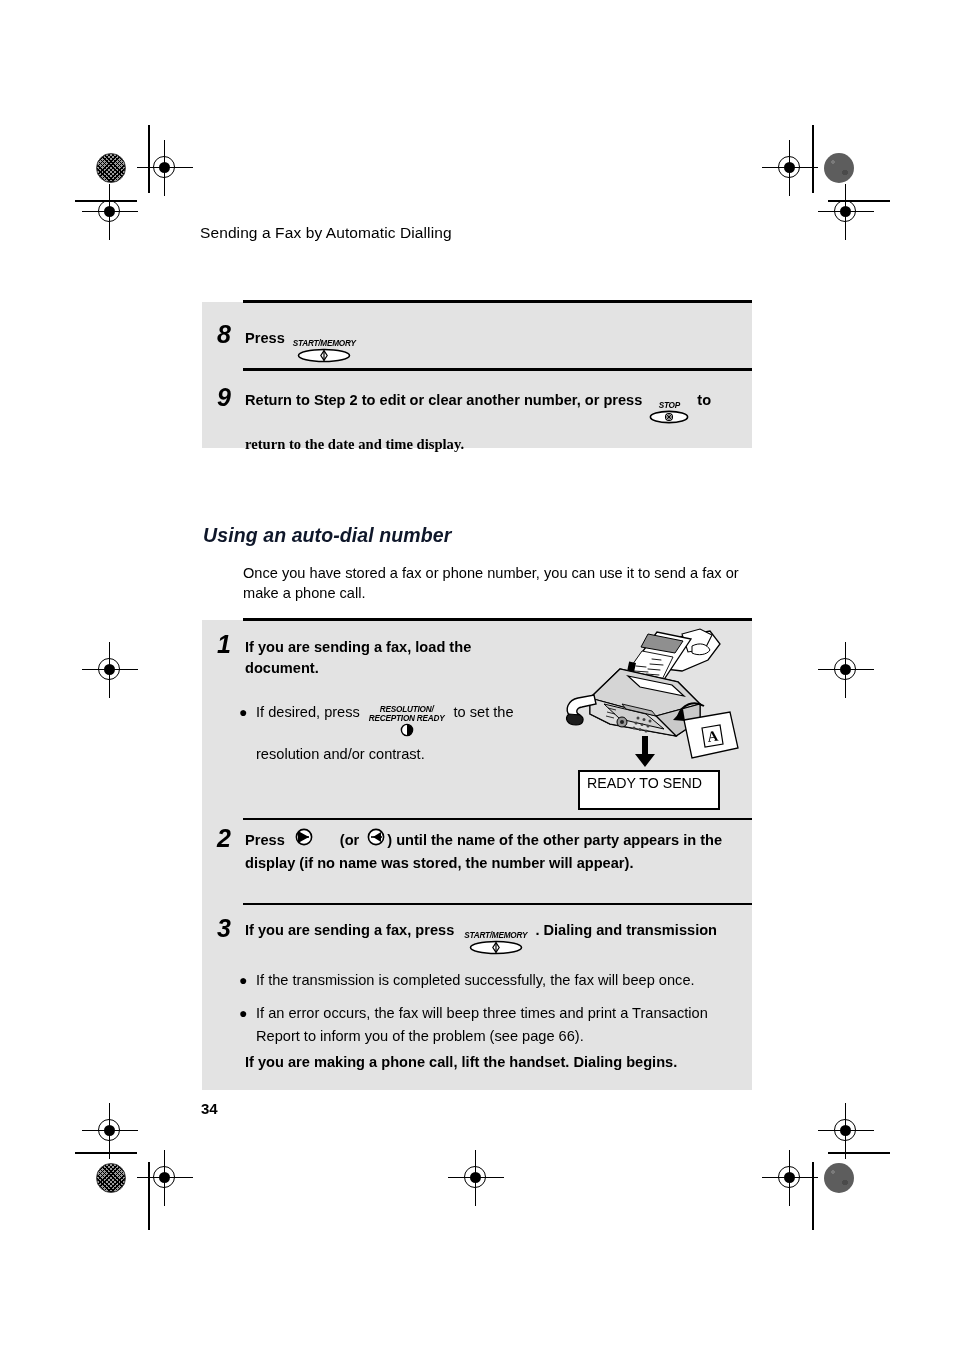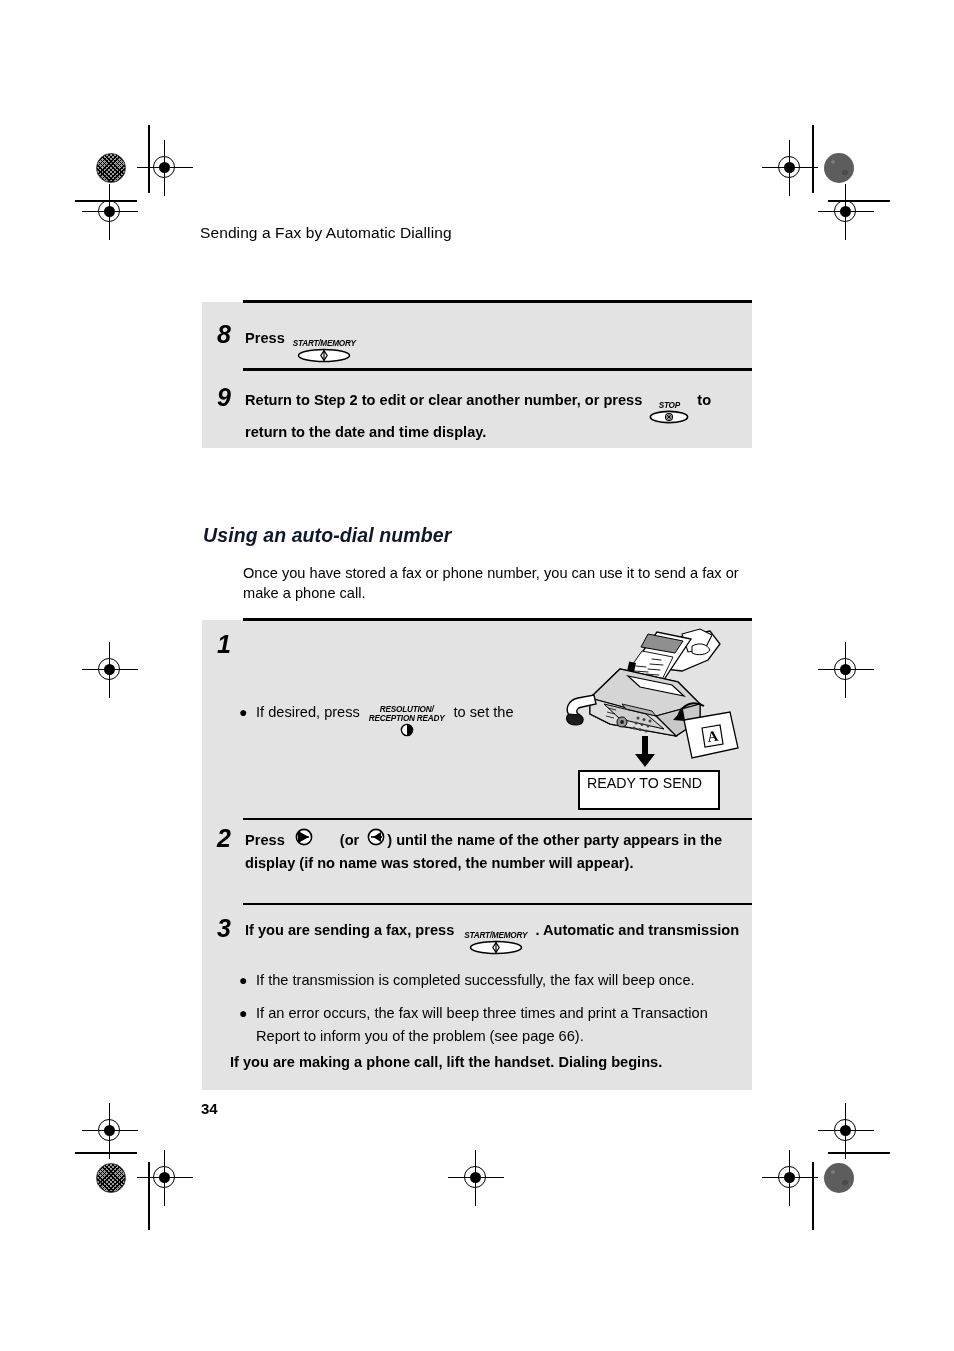--- a/index.html
+++ b/index.html
@@ -340,44 +340,49 @@
       <span class="klabel">STOP</span>
       <svg class="kellipse" width="40" height="14" viewBox="0 0 40 14" aria-hidden="true">
         <ellipse cx="20" cy="7" rx="18.6" ry="5.6" fill="#ffffff" stroke="#000000" stroke-width="1.6"></ellipse>
         <circle cx="20" cy="7" r="3.5" fill="none" stroke="#000000" stroke-width="1.1"></circle>
         <line x1="20" y1="3.5" x2="20" y2="10.5" stroke="#000000" stroke-width="0.9"></line>
         <line x1="16.5" y1="7" x2="23.5" y2="7" stroke="#000000" stroke-width="0.9"></line>
         <line x1="17.5" y1="4.5" x2="22.5" y2="9.5" stroke="#000000" stroke-width="0.9"></line>
         <line x1="22.5" y1="4.5" x2="17.5" y2="9.5" stroke="#000000" stroke-width="0.9"></line>
       </svg>
     </span><span style="margin-left:8px;">to</span>
-    <div style="margin-top:1px;">return to the date and time display.</div>
+    <div style="margin-top:13px;font-family:Liberation Serif, serif;">return to the date and time display.</div>
   </div>
 
   <div class="section-title">Using an auto-dial number</div>
   <div class="section-intro">Once you have stored a fax or phone number, you can use it to send a fax or make a phone call.</div>
 
   <div class="stepbox box-b"></div>
   <div class="rule rule-b-top"></div>
   <div class="rule rule-b-2"></div>
   <div class="rule rule-b-3"></div>
 
   <div class="stepnum" style="left:217px; top:632px;">1</div>
+  <div class="steptext" style="left:245px; top:637px; width:300px;">
+    <div>If you are sending a fax, load the</div>
+    <div>document.</div>
+  </div>
 
   <div class="bullet-row" style="left:239px; top:701px; width:300px;">
     <span class="bul">●</span>
     <span class="btxt">
       <span>If desired, press</span><span class="keycap" style="margin-left:9px; top:4px; vertical-align:baseline;">
         <span class="klabel">RESOLUTION/</span>
         <span class="klabel">RECEPTION READY</span>
         <svg class="kellipse" width="16" height="14" viewBox="0 0 16 14" aria-hidden="true">
           <circle cx="8" cy="7" r="5.6" fill="#ffffff" stroke="#000000" stroke-width="1.4"></circle>
           <path d="M8 1.4 A5.6 5.6 0 0 1 8 12.6 Z" fill="#000000"></path>
         </svg>
       </span><span style="margin-left:9px;">to set the</span>
+      <span style="display:block; margin-top:10px;">resolution and/or contrast.</span>
     </span>
   </div>
 
   <div class="illus">
     <svg width="190" height="150" viewBox="0 0 190 150" aria-hidden="true">
 
       <path d="M96 44 L118 13 L150 7 L160 20 L148 36 L122 47 Z" fill="#ffffff" stroke="#000000" stroke-width="1.3"></path>
       <path d="M122 10 L140 5 L152 11 L145 25 L128 28 Z" fill="#ffffff" stroke="#000000" stroke-width="1.1"></path>
       <path d="M132 22 C140 18 147 20 150 26 C147 31 138 32 132 29 Z" fill="#ffffff" stroke="#000000" stroke-width="1"></path>
 
@@ -470,30 +475,30 @@
 
   <div class="stepnum" style="left:217px; top:916px;">3</div>
   <div class="steptext" style="left:245px; top:920px; width:505px;">
     <span>If you are sending a fax, press</span><span class="keycap keycap-inline" style="margin-left:10px; top:3px;">
       <span class="klabel">START/MEMORY</span>
       <svg class="kellipse" width="54" height="15" viewBox="0 0 54 15" aria-hidden="true">
         <ellipse cx="27" cy="7.5" rx="25.5" ry="6" fill="#ffffff" stroke="#000000" stroke-width="1.6"></ellipse>
         <path d="M27 2.6 L30.2 7.5 L27 12.4 L23.8 7.5 Z" fill="none" stroke="#000000" stroke-width="1.2"></path>
         <line x1="27" y1="2.6" x2="27" y2="12.4" stroke="#000000" stroke-width="1.2"></line>
       </svg>
-    </span><span style="margin-left:8px;">. Automatic and transmission</span>
+    </span><span style="margin-left:8px;">. Dialing and transmission</span>
   </div>
 
   <div class="bullet-row" style="left:239px; top:969px; width:490px;">
     <span class="bul">●</span>
     <span class="btxt">If the transmission is completed successfully, the fax will beep once.</span>
   </div>
 
   <div class="bullet-row" style="left:239px; top:1002px; width:485px;">
     <span class="bul">●</span>
     <span class="btxt">If an error occurs, the fax will beep three times and print a Transaction Report to inform you of the problem (see page 66).</span>
   </div>
 
-  <div class="steptext" style="left:230px; top:1052px; width:500px;">If you are making a phone call, lift the handset. Dialing begins.</div>
+  <div class="steptext" style="left:245px; top:1052px; width:500px;">If you are making a phone call, lift the handset. Dialing begins.</div>
 
   <div class="folio">34</div>
 
 </div>
 
 </body></html>

